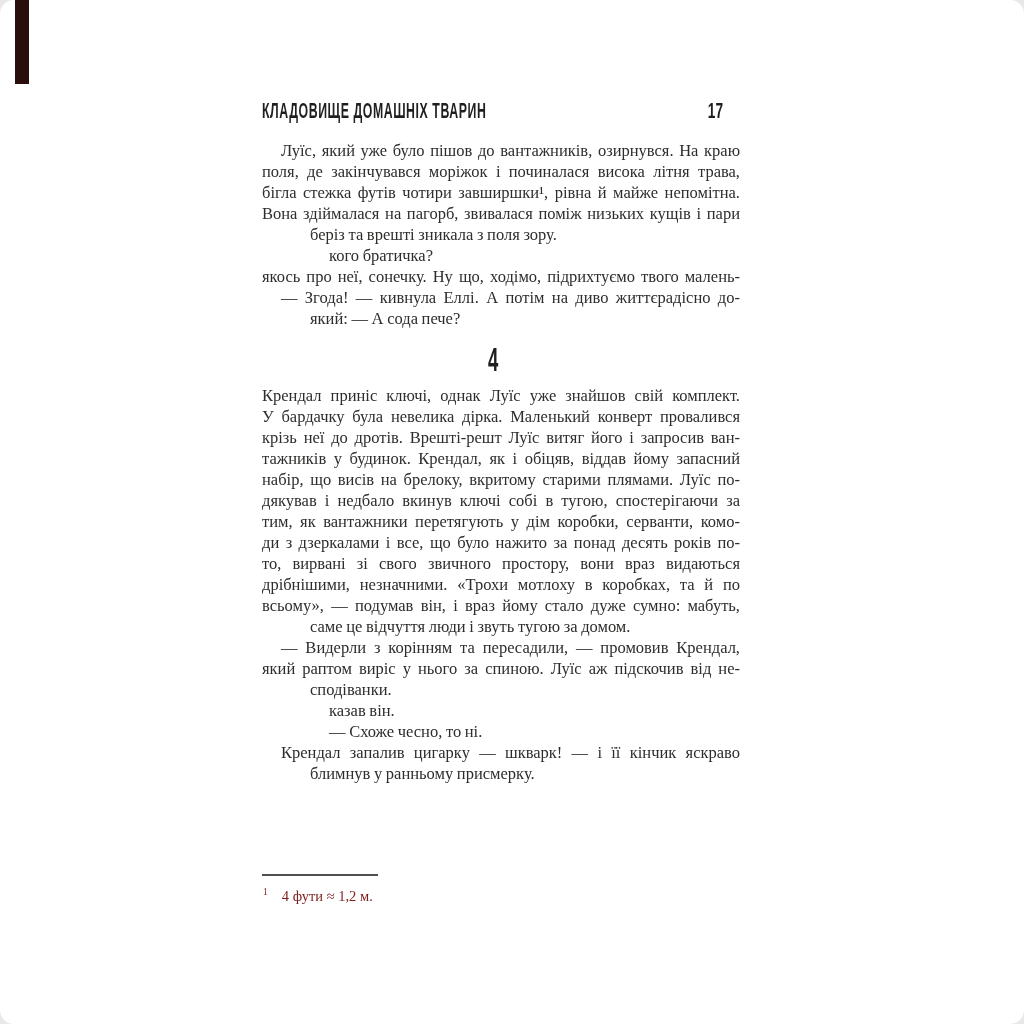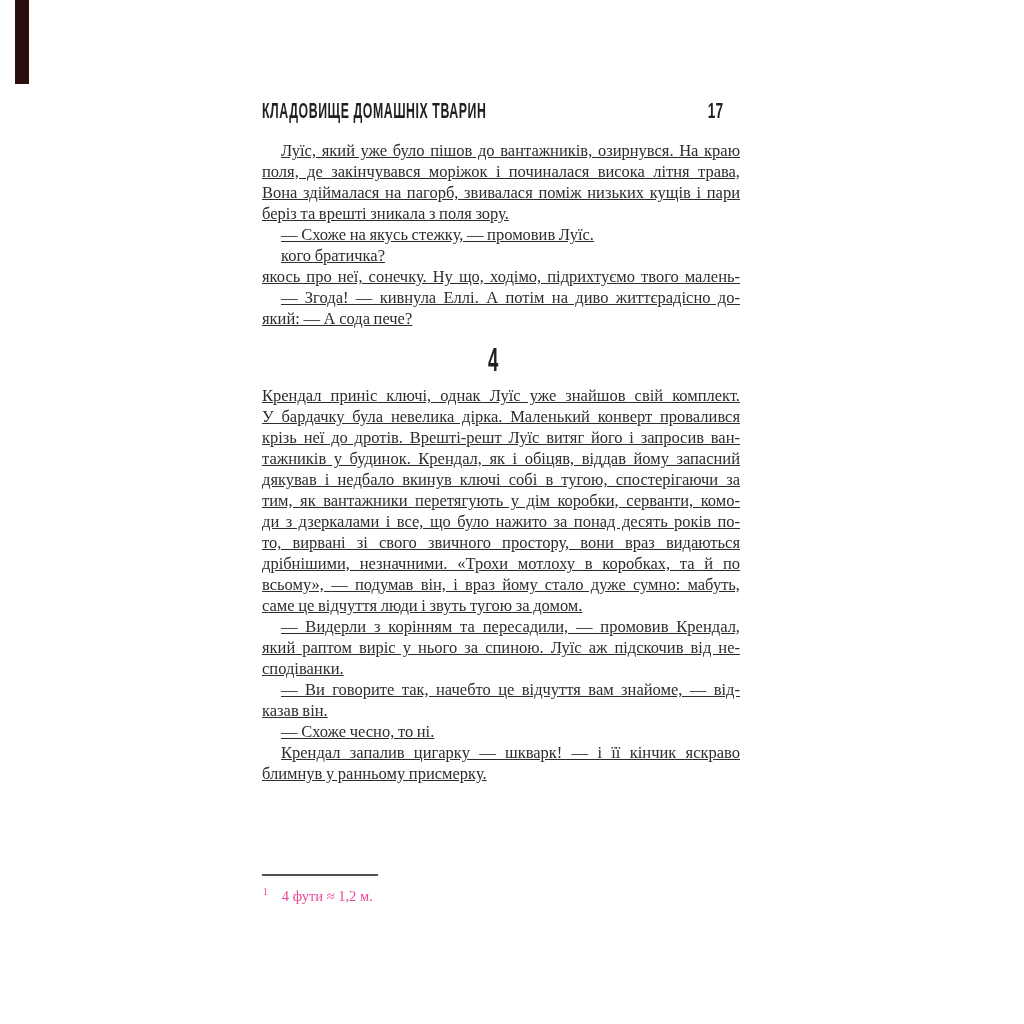--- a/index.html
+++ b/index.html
@@ -2,20 +2,21 @@
 <html lang="uk"><head>
 <meta charset="utf-8">
 <style>
   html,body{margin:0;padding:0;background:#e8e8e8;}
   .page{
     position:relative;
     width:1024px;height:1024px;
     background:#ffffff;
     overflow:hidden;
     font-family:"Liberation Serif", serif;
+    border-radius:14px;
   }
   
   .tab-marker{
     position:absolute;left:15px;top:0;
     width:14px;height:84px;
   }
   
   .display-font{
     font-family:"Liberation Sans", sans-serif;
     font-weight:bold;
@@ -38,99 +39,97 @@
     position:absolute;left:262px;top:140px;width:478px;
     font-size:16.5px;line-height:21px;
     color:#2e2d2b;
     word-spacing:-0.5px;
   }
   .para{margin:0;padding:0;}
   .line{
     text-align:justify;text-align-last:justify;
     height:21px;overflow:hidden;
   }
-  .line.last{text-align:left;text-align-last:auto;}
+  .line.last{text-align:left;text-align-last:auto;margin-left:48px;}
   .para.indent .line:first-child{text-indent:19px;}
   
   .chapter{
     margin:17px 0 11px 0;height:28px;line-height:28px;
     text-align:center;
   }
   .chapter .cond{
     display:inline-block;position:relative;left:-8px;
     font-size:33px;line-height:28px;
     transform:scaleX(0.56);transform-origin:center top;
   }
   
   .footnote{
     position:absolute;left:262px;top:866px;width:478px;
-    color:#ec4899;
+    color:#7f1d1d;
   }
   .fn-rule{width:116px;height:2px;background:#4f4f4f;margin-top:8px;}
   .fn-line{margin-top:7px;font-size:14.5px;line-height:18px;}
   .fn-marker{
     display:inline-block;font-size:9.5px;vertical-align:6px;
     margin-left:1px;margin-right:14px;
   }
 </style>
 </head>
 <body>
 
 <div class="page" style="background: rgb(255, 255, 255);">
 
   <div class="tab-marker" style="background: rgb(42, 14, 14);"></div>
 
   <div class="running-title display-font" style="color: rgb(31, 31, 31);">КЛАДОВИЩЕ ДОМАШНІХ ТВАРИН</div>
 
   <div class="page-number display-font" style="color: rgb(31, 31, 31);">17</div>
 
-  <main class="text-block" style="color: rgb(46, 45, 43); text-decoration: underline;">
+  <main class="text-block" style="color: rgb(46, 45, 43);">
     <div id="paras-before">
         <div class="para indent">
           <div class="line">Луїс, який уже було пішов до вантажників, озирнувся. На краю</div>
           <div class="line">поля, де закінчувався моріжок і починалася висока літня трава,</div>
+          <div class="line">бігла стежка футів чотири завширшки¹, рівна й майже непомітна.</div>
           <div class="line">Вона здіймалася на пагорб, звивалася поміж низьких кущів і пари</div>
           <div class="line last">беріз та врешті зникала з поля зору.</div>
-        </div>
-        <div class="para indent">
-          <div class="line last">— Схоже на якусь стежку, — промовив Луїс.</div>
         </div>
         <div class="para indent">
           <div class="line last">кого братичка?</div>
           <div class="line">якось про неї, сонечку. Ну що, ходімо, підрихтуємо твого малень-</div>
         </div>
         <div class="para indent">
           <div class="line">— Згода! — кивнула Еллі. А потім на диво життєрадісно до-</div>
           <div class="line last">який: — А сода пече?</div>
         </div>
       </div>
 
     <h2 class="chapter"><span class="display-font cond" style="color: rgb(31, 31, 31);">4</span></h2>
 
     <div id="paras-after">
         <div class="para noindent">
           <div class="line">Крендал приніс ключі, однак Луїс уже знайшов свій комплект.</div>
           <div class="line">У бардачку була невелика дірка. Маленький конверт провалився</div>
           <div class="line">крізь неї до дротів. Врешті-решт Луїс витяг його і запросив ван-</div>
           <div class="line">тажників у будинок. Крендал, як і обіцяв, віддав йому запасний</div>
+          <div class="line">набір, що висів на брелоку, вкритому старими плямами. Луїс по-</div>
           <div class="line">дякував і недбало вкинув ключі собі в тугою, спостерігаючи за</div>
           <div class="line">тим, як вантажники перетягують у дім коробки, серванти, комо-</div>
           <div class="line">ди з дзеркалами і все, що було нажито за понад десять років по-</div>
           <div class="line">то, вирвані зі свого звичного простору, вони враз видаються</div>
           <div class="line">дрібнішими, незначними. «Трохи мотлоху в коробках, та й по</div>
           <div class="line">всьому», — подумав він, і враз йому стало дуже сумно: мабуть,</div>
           <div class="line last">саме це відчуття люди і звуть тугою за домом.</div>
         </div>
         <div class="para indent">
           <div class="line">— Видерли з корінням та пересадили, — промовив Крендал,</div>
           <div class="line">який раптом виріс у нього за спиною. Луїс аж підскочив від не-</div>
           <div class="line last">сподіванки.</div>
         </div>
         <div class="para indent">
-          <div class="line">— Ви говорите так, начебто це відчуття вам знайоме, — від-</div>
           <div class="line last">казав він.</div>
         </div>
         <div class="para indent">
           <div class="line last">— Схоже чесно, то ні.</div>
         </div>
         <div class="para indent">
           <div class="line">Крендал запалив цигарку — шкварк! — і її кінчик яскраво</div>
           <div class="line last">блимнув у ранньому присмерку.</div>
         </div>
       </div>

